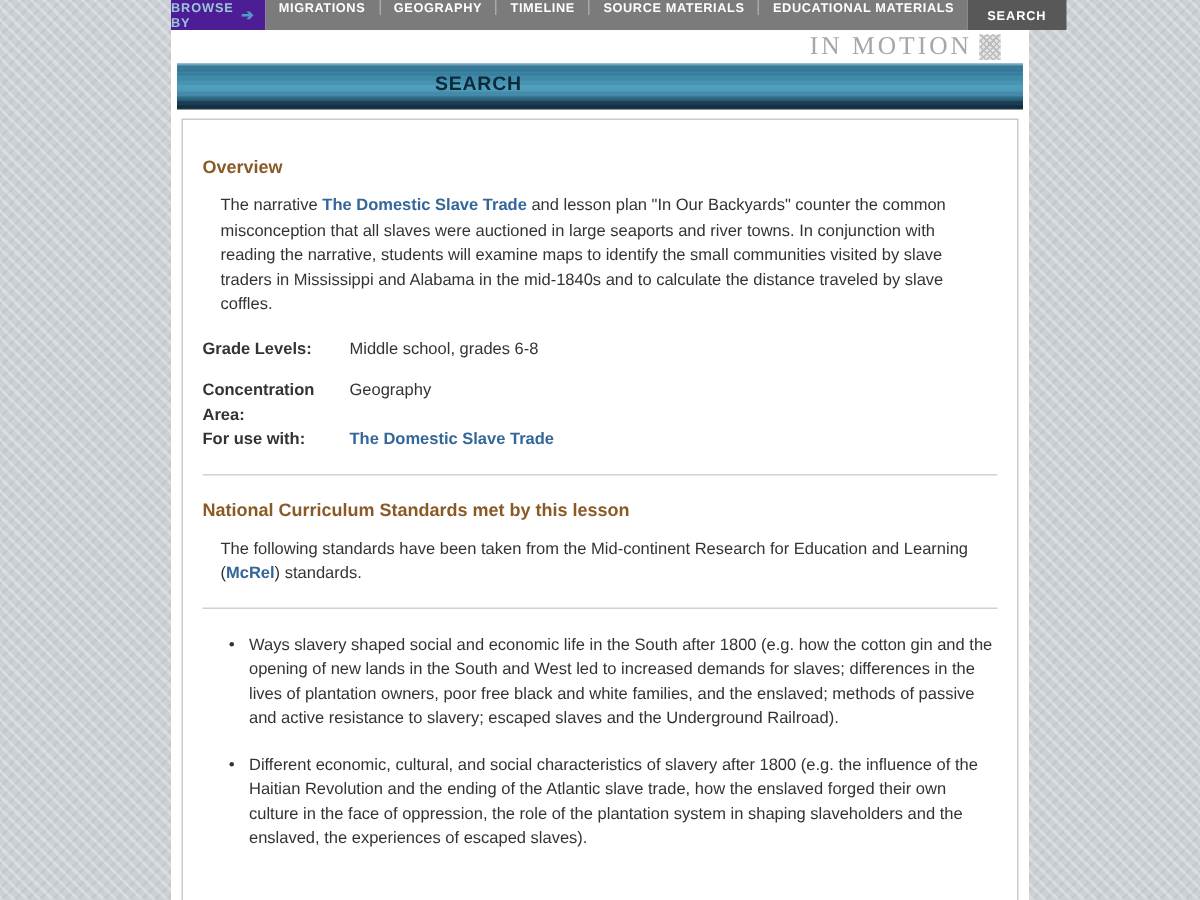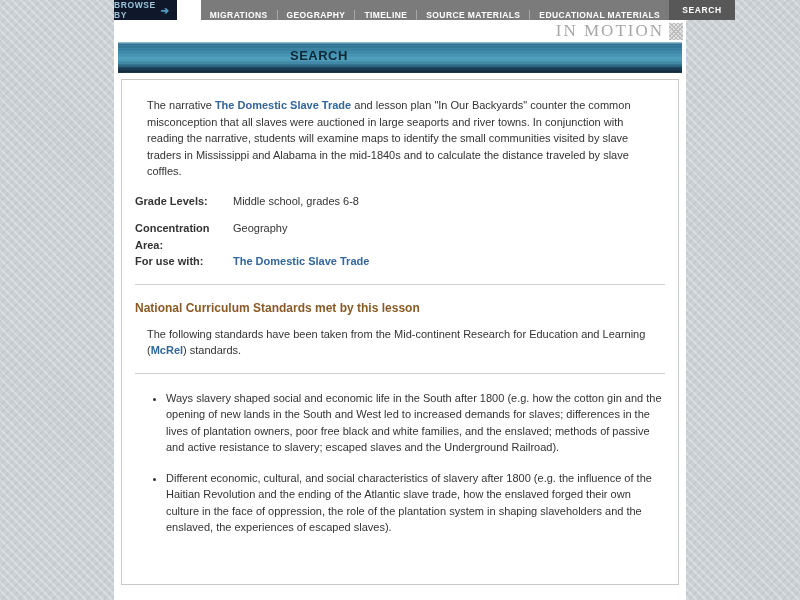--- a/index.html
+++ b/index.html
@@ -11,36 +11,36 @@
       repeating-linear-gradient(45deg, rgba(255,255,255,.28) 0 2px, transparent 2px 6px),
       repeating-linear-gradient(-45deg, rgba(150,160,168,.16) 0 2px, transparent 2px 6px);
   }
   .page-wrap{
     width:572px;margin:0 auto;background:#fff;height:600px;
     position:relative;box-sizing:border-box;
   }
   
   .topnav{height:20px;display:flex;align-items:stretch;font-size:8.5px;font-weight:bold;}
   .nav-browse{
-    width:140px;background:#0f172a;color:#9dc4d8;
+    width:140px;background:#4c1d95;color:#9dc4d8;
     display:flex;align-items:center;justify-content:flex-end;
     padding-right:7px;letter-spacing:.6px;box-sizing:border-box;
   }
   .nav-browse .arrow{color:#4f9cc4;margin-left:5px;font-size:10px;}
-  .nav-items{flex:1;background:#7b7b7b;display:flex;align-items:flex-end;color:#fff;margin-left:24px;}
+  .nav-items{flex:1;background:#7b7b7b;display:flex;align-items:flex-start;color:#fff;}
   .nav-item{padding:0 9px;letter-spacing:.4px;cursor:pointer;white-space:nowrap;}
   .nav-sep{width:1px;height:10px;background:#a8a8a8;}
   .nav-search{
     background:#585858;color:#fff;display:flex;align-items:center;
     padding:0 13px;letter-spacing:.6px;cursor:pointer;
   }
   
   .logo-strip{
     height:22px;background:#fff;display:flex;align-items:center;
-    justify-content:flex-end;padding-right:2px;
+    justify-content:flex-end;padding-right:18px;
   }
   .logo-text{
     font-family:"Liberation Serif", serif;font-size:17px;color:#a7a7a7;
     letter-spacing:2px;line-height:20px;cursor:pointer;
   }
   .logo-mark{
     width:14px;height:17px;margin-left:5px;margin-right:1px;
     background-color:#e3e3e3;
     background-image:
       repeating-linear-gradient(45deg, #bdbdbd 0 1px, transparent 1px 3px),
@@ -108,20 +108,21 @@
     <span class="logo-mark"></span>
   </div>
 
   <div class="banner">
     <span class="banner-title">SEARCH</span>
   </div>
 
   <div class="content">
 
 
+    <div class="sec-head">Overview</div>
     <p><span>The narrative </span><a class="link">The Domestic Slave Trade</a><span> and lesson plan "In Our Backyards" counter the common misconception that all slaves were auctioned in large seaports and river towns. In conjunction with reading the narrative, students will examine maps to identify the small communities visited by slave traders in Mississippi and Alabama in the mid-1840s and to calculate the distance traveled by slave coffles.</span></p>
 
     <div class="details">
       <div class="d-row">
         <span class="d-lbl">Grade Levels:</span>
         <span>Middle school, grades 6-8</span>
       </div>
       <div class="d-row gap">
         <span class="d-lbl">Concentration Area:</span>
         <span>Geography</span>

